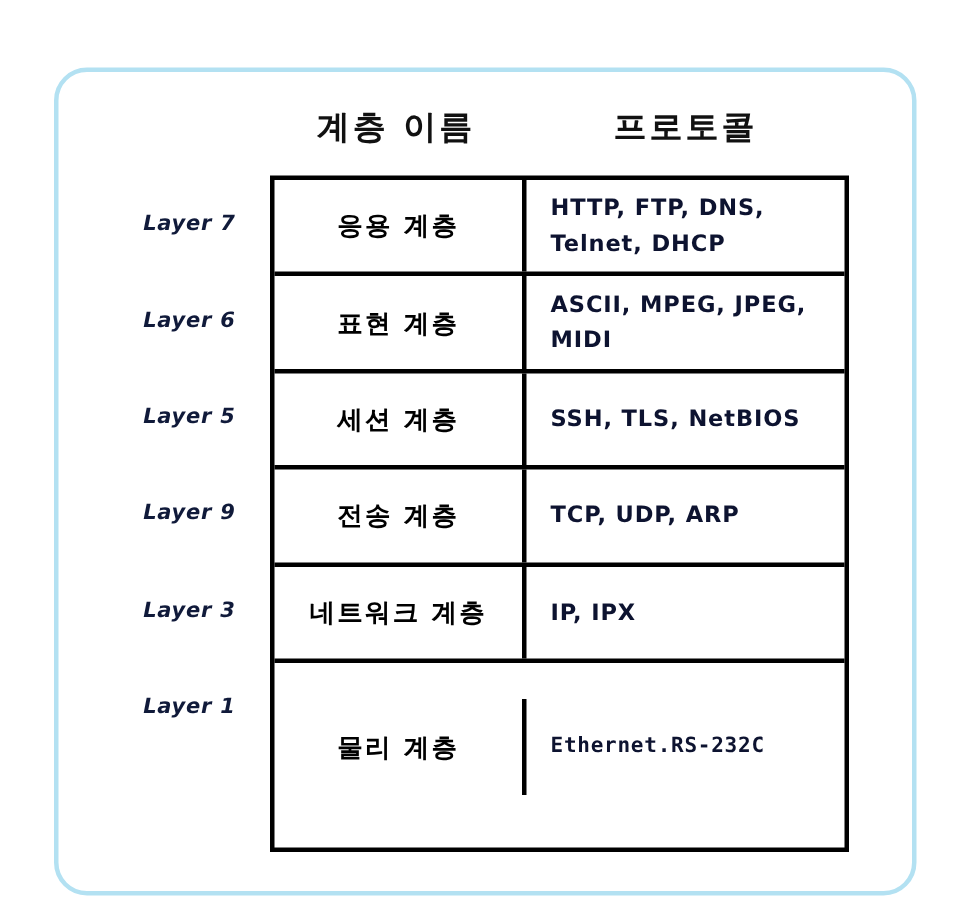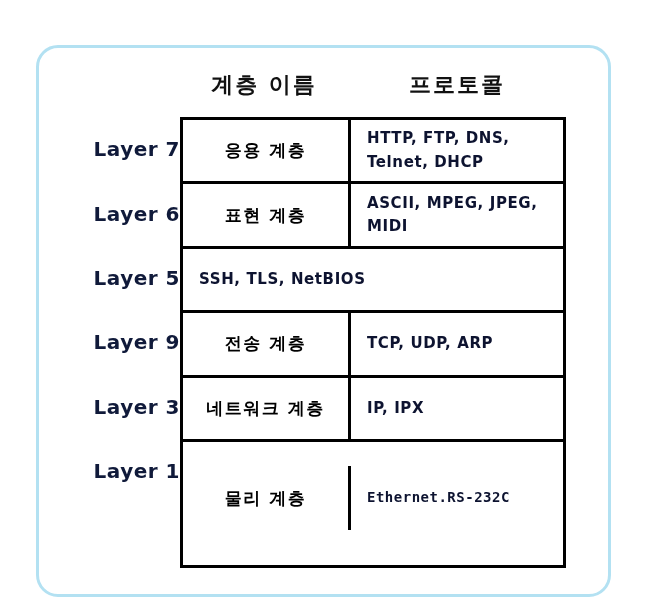--- a/index.html
+++ b/index.html
@@ -118,25 +118,27 @@
     top: 69px;
     width: 141px;
     height: 451px;
   }
   .layer-label {
     box-sizing: border-box;
     height: 64.4px;
     display: flex;
     align-items: center;
     justify-content: flex-end;
+    padding-right: 23px;
     color: #101a3a;
     font-weight: bold;
-    font-size: 20px;
+    font-size: 14px;
     letter-spacing: 0.5px;
     white-space: nowrap;
+    font-style: italic;
   }
 </style>
 </head>
 <body>
 
 <div id="osi-frame">
 
   <div id="header-row">
     <div class="col-header" id="header-layer-name">계층 이름</div>
     <div class="col-header" id="header-protocol">프로토콜</div>
@@ -157,20 +159,21 @@
       <div class="cell-name">응용 계층</div>
       <div class="cell-protocol">HTTP, FTP, DNS, Telnet, DHCP</div>
     </div>
 
     <div class="grid-row">
       <div class="cell-name">표현 계층</div>
       <div class="cell-protocol">ASCII, MPEG, JPEG, MIDI</div>
     </div>
 
     <div class="grid-row">
+      <div class="cell-name">세션 계층</div>
       <div class="cell-protocol">SSH, TLS, NetBIOS</div>
     </div>
 
     <div class="grid-row">
       <div class="cell-name">전송 계층</div>
       <div class="cell-protocol">TCP, UDP, ARP</div>
     </div>
 
     <div class="grid-row">
       <div class="cell-name">네트워크 계층</div>

